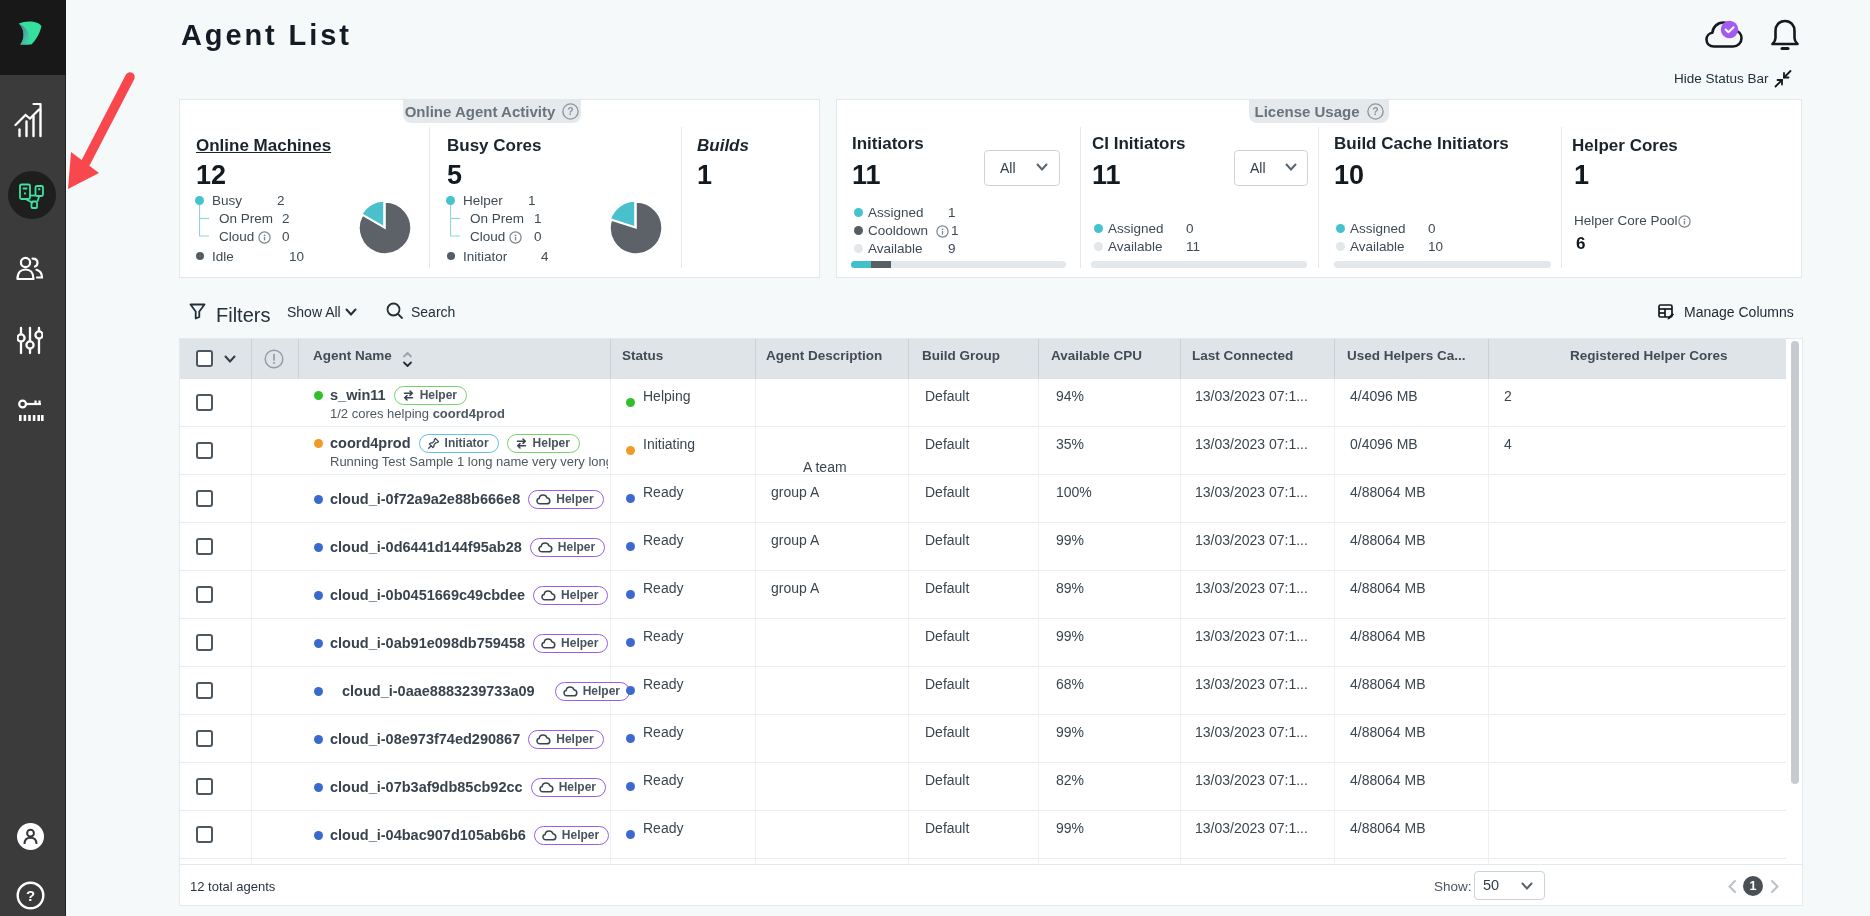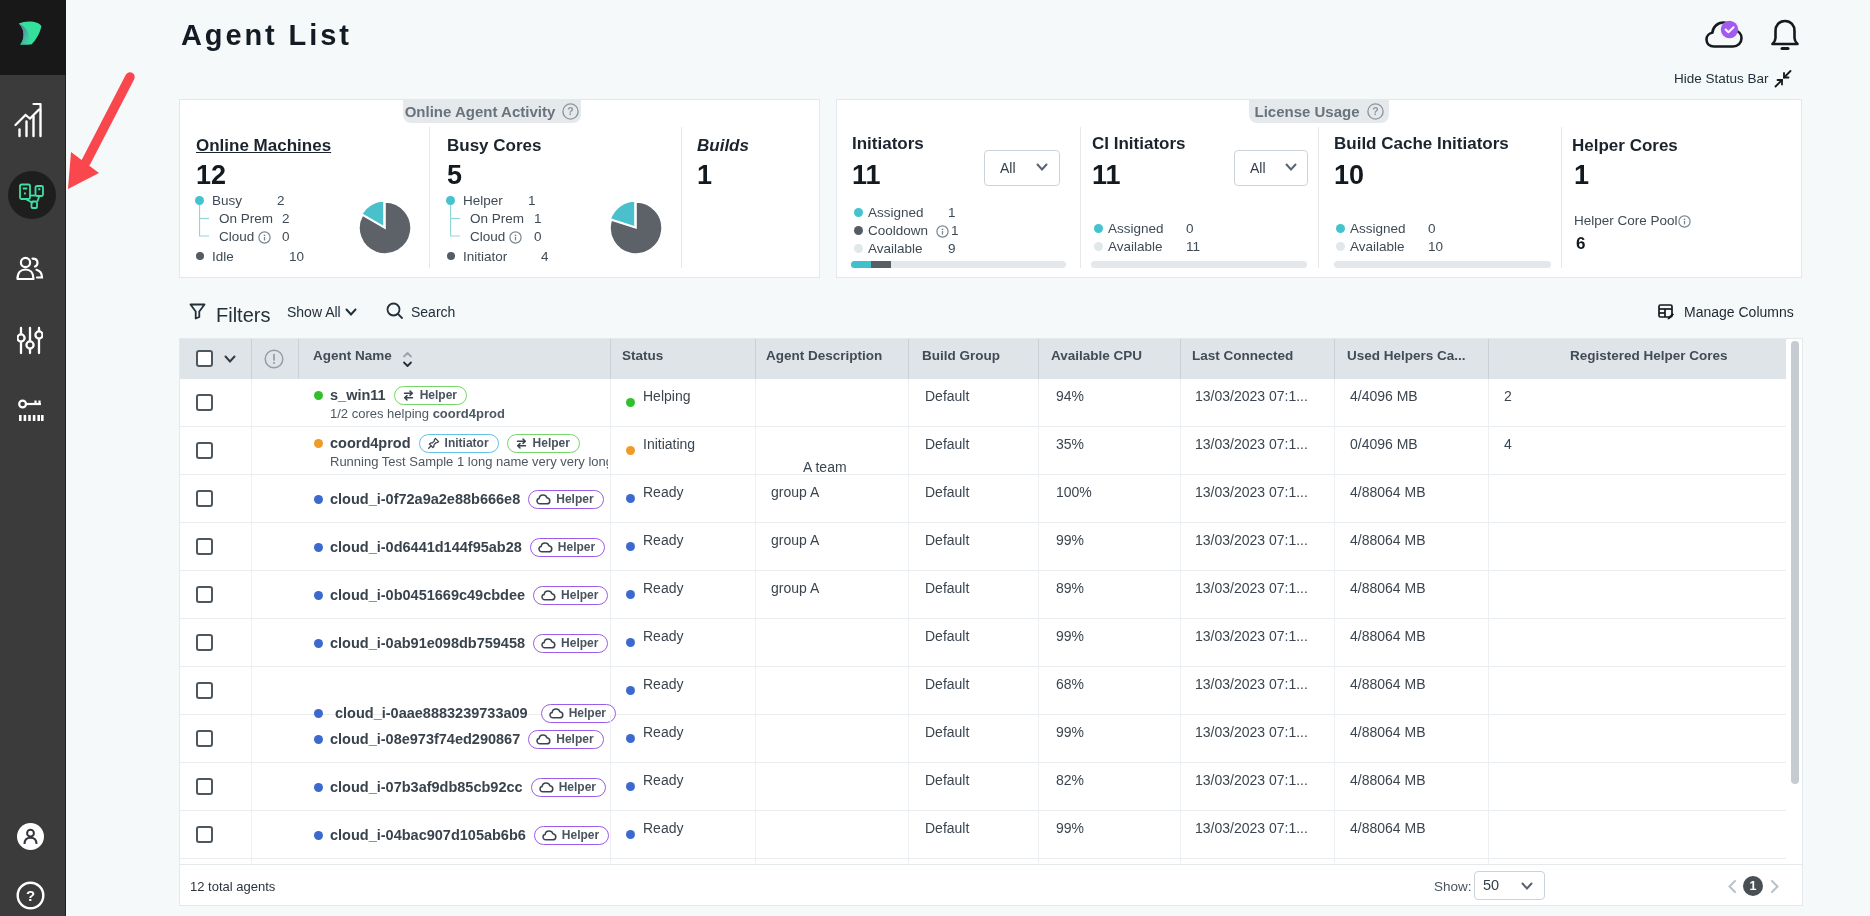--- a/index.html
+++ b/index.html
@@ -494,21 +494,21 @@
     <div class="abs" style="left:180px;top:667px;width:1606px;height:48px;border-bottom:1px solid #e9edf0;"></div>
     <div class="abs" style="left:251px;top:667px;width:1px;height:48px;background:#edf0f3;"></div>
     <div class="abs" style="left:610px;top:667px;width:1px;height:48px;background:#edf0f3;"></div>
     <div class="abs" style="left:755px;top:667px;width:1px;height:48px;background:#edf0f3;"></div>
     <div class="abs" style="left:908px;top:667px;width:1px;height:48px;background:#edf0f3;"></div>
     <div class="abs" style="left:1038px;top:667px;width:1px;height:48px;background:#edf0f3;"></div>
     <div class="abs" style="left:1180px;top:667px;width:1px;height:48px;background:#edf0f3;"></div>
     <div class="abs" style="left:1334px;top:667px;width:1px;height:48px;background:#edf0f3;"></div>
     <div class="abs" style="left:1488px;top:667px;width:1px;height:48px;background:#edf0f3;"></div>
     <div class="cbx" style="left:196px;top:682px;"></div>
-    <div class="abs" style="left:314px;top:703px;height:20px;display:flex;align-items:center;gap:13px;">
+    <div class="abs" style="left:314px;top:681px;height:20px;display:flex;align-items:center;gap:20px;">
     <span style="width:9px;height:9px;border-radius:50%;background:#3c69cf;margin-right:-1px;"></span>
     <span style="font-size:14.5px;font-weight:bold;color:#39434d;">cloud_i-0aae8883239733a09</span>
     <span class="badge" style="border:1.5px solid #9b5ceb;"><svg width="15" height="11" viewBox="0 0 15 11">
           <path d="M4 9.8 C2.2 9.8 1 8.6 1 7.1 C1 5.8 1.9 4.8 3.1 4.6 C3.3 2.6 5 1 7.1 1 C8.9 1 10.4 2.2 10.9 3.8 C12.5 4 13.8 5.2 13.8 6.9 C13.8 8.6 12.4 9.8 10.7 9.8 Z" fill="none" stroke="#3a444e" stroke-width="1.5" stroke-linejoin="round"></path>
         </svg>Helper</span>
     </div>
     <div class="abs" style="left:626px;top:686px;width:9px;height:9px;border-radius:50%;background:#3c69cf;"></div>
     <div class="cell" style="left:643px;top:667px;">Ready</div>
     <div class="cell" style="left:925px;top:667px;">Default</div>
     <div class="cell" style="left:1056px;top:667px;">68%</div>

